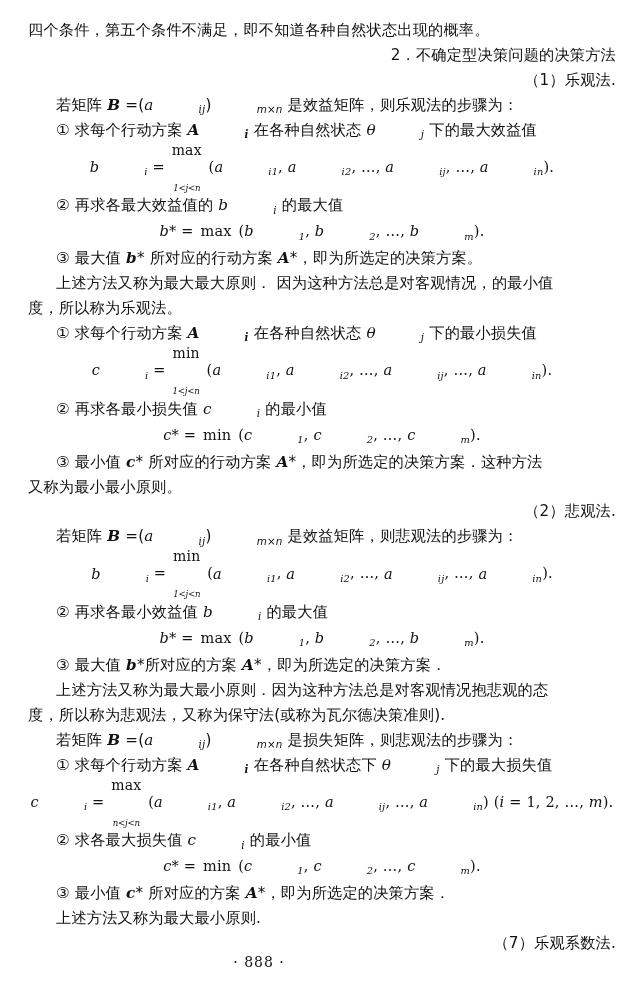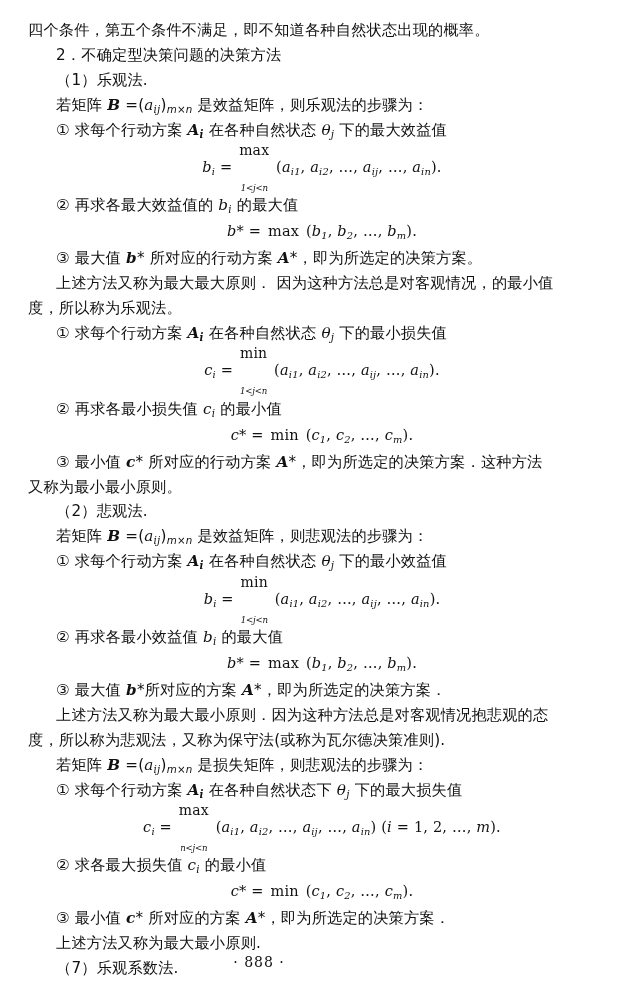--- a/index.html
+++ b/index.html
@@ -28,36 +28,37 @@
     top: 18px;
     width: 588px;
   }
   .line {
     font-size: 15.4px;
     line-height: 1.62;
     letter-spacing: 0.2px;
     white-space: nowrap;
   }
   .indent1 { text-indent: 0; padding-left: 0; }
-  .indent2 { padding-left: 28px; }
+  .indent2 { padding-left: 28px; text-align: right; }
   .indent3 { padding-left: 28px; }
   .mathline {
     text-align: center;
     font-size: 14.5px;
     line-height: 1.9;
   }
   .it {
     font-family: "DejaVu Serif", "Liberation Serif", serif;
     font-style: italic;
   }
   .bold { font-weight: bold; }
   .sub {
     font-size: 0.68em;
     vertical-align: -0.32em;
     font-style: italic;
+    margin-left: 45px;
   }
   .op {
     display: inline-block;
     position: relative;
     text-align: center;
     font-style: normal;
     vertical-align: middle;
     margin: 0 2px;
   }
   .op .opname {
@@ -184,24 +185,20 @@
 
     <div class="line indent2">
       <span class="cjk">（2）悲观法.</span>
     </div>
 
     <div class="line indent3">
       <span class="cjk">若矩阵 <span class="it bold">B</span> =(<span class="it">a<span class="sub">ij</span></span>)<span class="sub">m×n</span> 是效益矩阵，则悲观法的步骤为：</span>
       
     </div>
 
-    <div class="line indent3">
-      <span class="cjk">① 求每个行动方案 <span class="it bold">A<span class="sub">i</span></span> 在各种自然状态 <span class="it">θ<span class="sub">j</span></span> 下的最小效益值</span>
-      
-    </div>
 
     <div class="line mathline">
       <span class="it">b<span class="sub">i</span></span> =
       <span class="op"><span class="opname">min</span><span class="oplim">1&lt;j&lt;n</span></span>
       (<span class="it">a<span class="sub">i1</span></span>, <span class="it">a<span class="sub">i2</span></span>, …, <span class="it">a<span class="sub">ij</span></span>, …, <span class="it">a<span class="sub">in</span></span>).
       
     </div>
 
     <div class="line indent3">
       <span class="cjk">② 再求各最小效益值 <span class="it">b<span class="sub">i</span></span> 的最大值</span>

